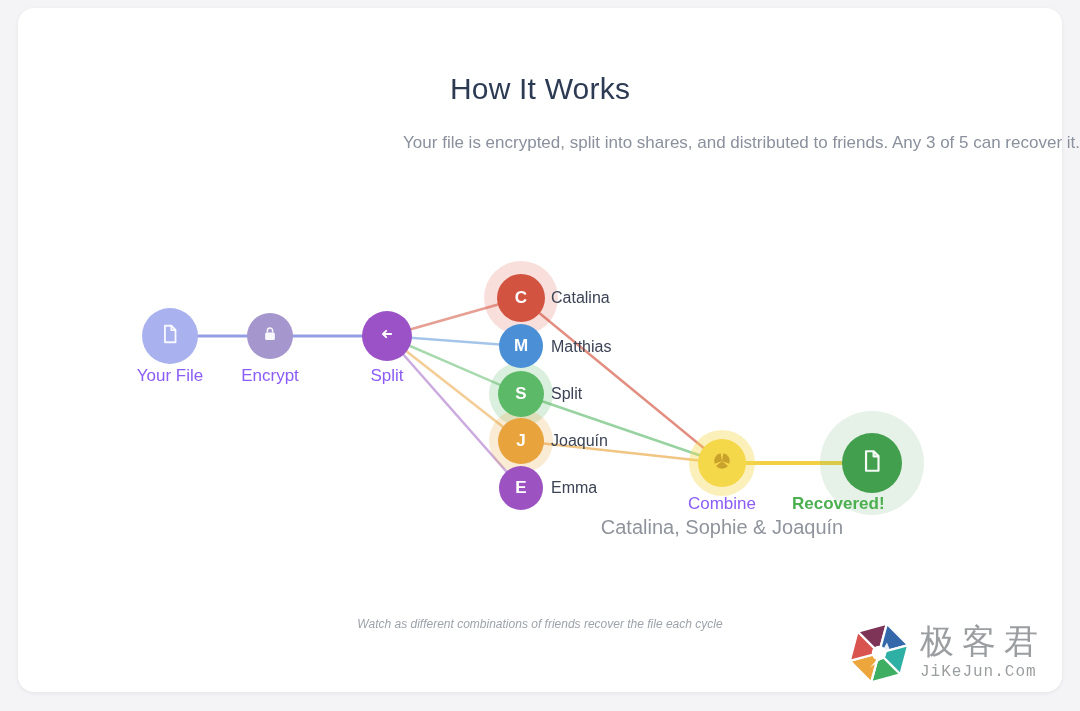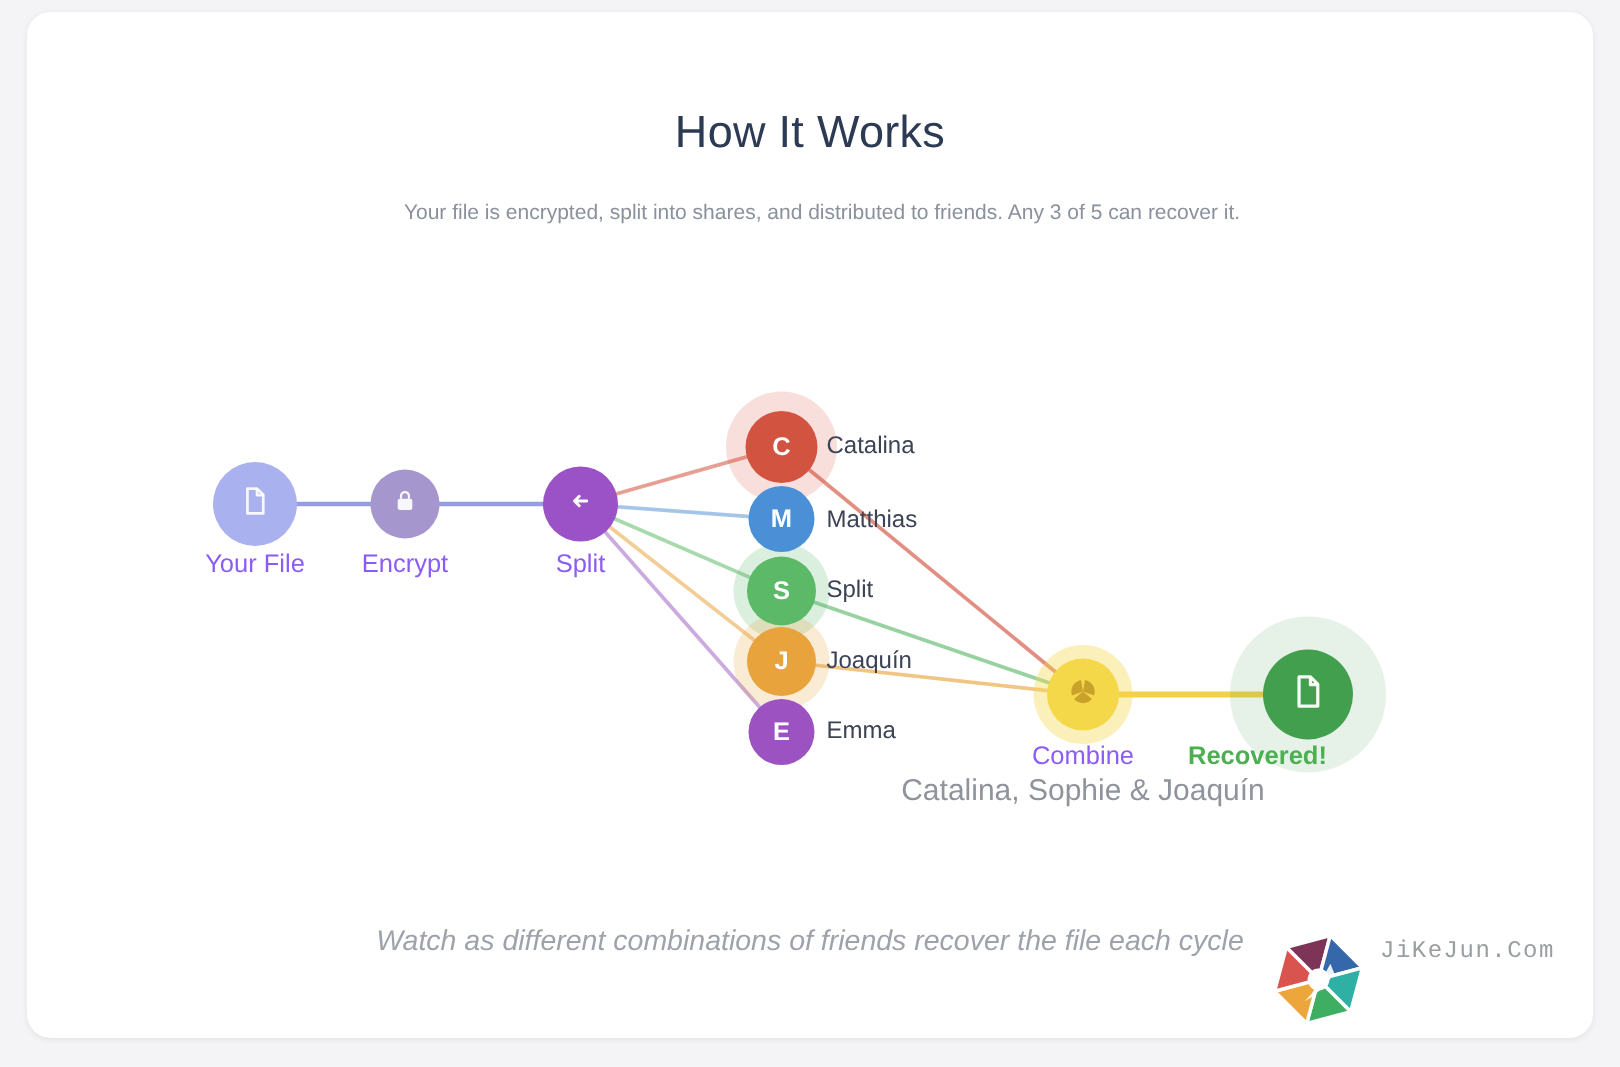--- a/index.html
+++ b/index.html
@@ -22,22 +22,22 @@
     left: 0; right: 0; top: 72px;
     text-align: center;
     font-size: 30px;
     font-weight: 400;
     color: #2d3a53;
     letter-spacing: 0.2px;
   }
   .page-subtitle {
     position: absolute;
     left: 16px; right: 0; top: 133px;
-    text-align: center;
-    font-size: 14px;
+    text-align: right;
+    font-size: 17px;
     color: #8a909c;
   }
   .halo { position: absolute; border-radius: 50%; }
   .node {
     position: absolute;
     border-radius: 50%;
     display: flex;
     align-items: center;
     justify-content: center;
   }
@@ -67,21 +67,21 @@
   .recovered-label {
     position: absolute;
     font-size: 17px;
     font-weight: 700;
   }
   .caption {
     position: absolute;
     left: 0; right: 0; top: 617px;
     text-align: center;
     font-style: italic;
-    font-size: 19px;
+    font-size: 12px;
     color: #9ea3ab;
   }
   svg.links {
     position: absolute;
     left: 0; top: 0;
     width: 1080px; height: 711px;
     pointer-events: none;
   }
   .watermark {
     position: absolute;
@@ -221,15 +221,16 @@
         <path d="M50 50 L94.4 38.1 L82.5 82.5 Z" fill="#2fb0a4"></path>
         <path d="M50 50 L82.5 82.5 L38.1 94.4 Z" fill="#3dae62"></path>
         <path d="M50 50 L38.1 94.4 L5.6 61.9 Z" fill="#eda63b"></path>
         <path d="M50 50 L5.6 61.9 L17.5 17.5 Z" fill="#d9534f"></path>
       </g>
       <circle cx="50" cy="50" r="11" fill="#ffffff"></circle>
       <path d="M62 34 Q50 58 36 72 Q52 64 66 44 Z" fill="#ffffff" opacity="0.9"></path>
     </svg>
   </span>
   <span class="wm-text">
+    <div class="wm-brand">极客君</div>
     <div class="wm-domain">JiKeJun.Com</div>
   </span>
 </div>
 
 </body></html>

